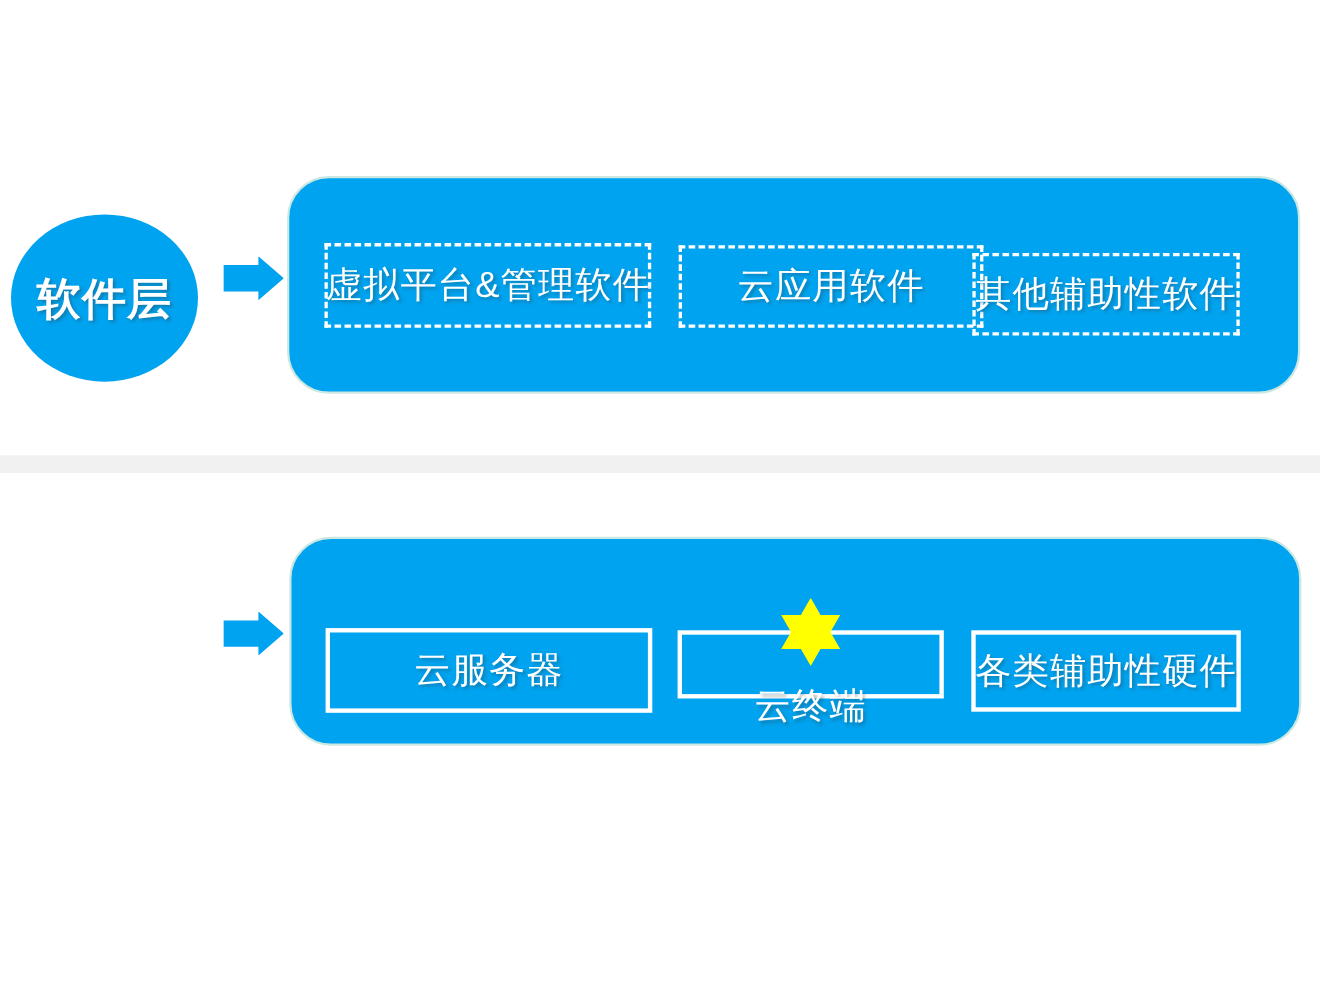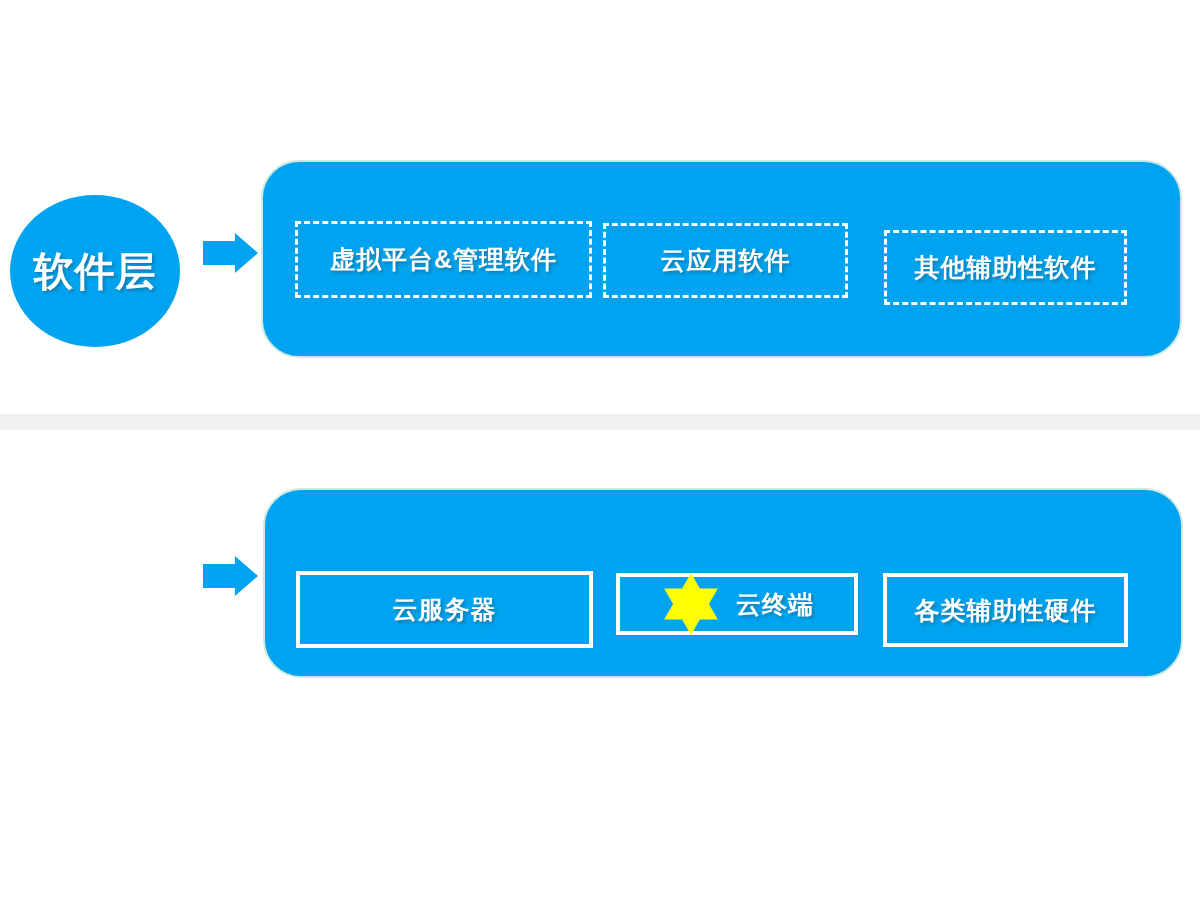--- a/index.html
+++ b/index.html
@@ -64,33 +64,33 @@
     display: flex;
     align-items: center;
     justify-content: center;
     box-sizing: border-box;
     gap: 14px;
   }
   .box.dashed { border: 3px dashed var(--text-white, #ffffff); }
   .box.solid  { border: 4px solid  var(--text-white, #ffffff); margin-top: 28px; }
   .box-label {
     color: var(--text-white, #ffffff);
-    font-size: 25px;
-    font-weight: bold;
+    font-size: 33px;
+    font-weight: normal;
     letter-spacing: 1px;
     text-shadow: 2px 2px 3px rgba(50,50,50,0.35);
     white-space: nowrap;
   }
   
   .box-a { left: 32px;  top: 59px; width: 297px; height: 77px; }
-  .box-b { left: 340px; top: 61px; width: 245px; height: 75px; }
+  .box-b { left: 354px; top: 61px; width: 277px; height: 75px; }
   .box-c { left: 621px; top: 68px; width: 243px; height: 75px; }
   
   .box-d { left: 31px;  top: 53px; width: 297px; height: 77px; }
-  .box-e { left: 351px; top: 55px; width: 242px; height: 62px; }
+  .box-e { left: 351px; top: 55px; width: 242px; height: 62px; flex-direction: column; }
   .box-f { left: 618px; top: 55px; width: 245px; height: 74px; }
   .star {
     width: 62px;
     height: 62px;
     flex: 0 0 auto;
     background: var(--star-yellow, #FFFF00);
     clip-path: polygon(50% 0%, 64.4% 25%, 93.3% 25%, 78.9% 50%, 93.3% 75%, 64.4% 75%, 50% 100%, 35.6% 75%, 6.7% 75%, 21.1% 50%, 6.7% 25%, 35.6% 25%);
   }
 </style>
 </head>

